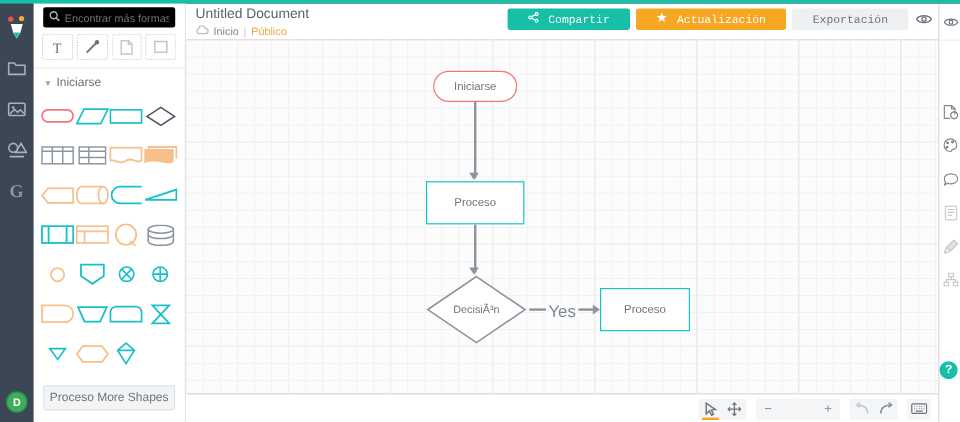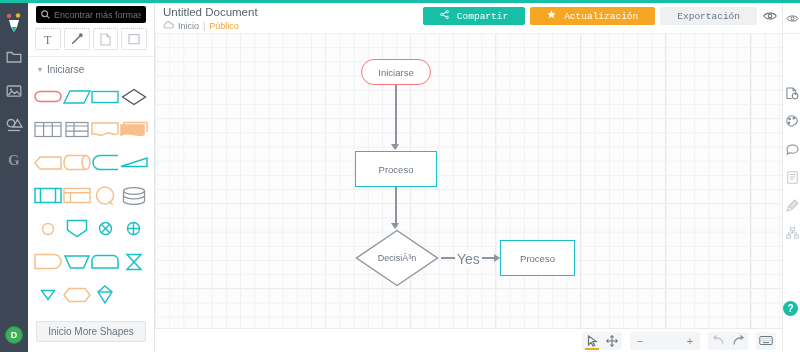--- a/index.html
+++ b/index.html
@@ -425,21 +425,21 @@
       <div class="shape-cell">
         <svg width="16" height="19" viewBox="0 0 16 19" fill="none" stroke="#18c0c8" stroke-width="1.4">
             <path d="M8 1 L15 7 L8 18 L1 7 Z"></path>
             <path d="M1 7 L15 7"></path>
           </svg>
       </div>
       <div class="shape-cell"></div>
     </div>
 
     <div class="panel-foot">
-      <button class="browse-btn">Inicio More Shapes</button>
+      <button class="browse-btn">Proceso More Shapes</button>
     </div>
   </div>
 
   <div class="main">
 
     <div class="doc-header">
       <div class="doc-title">Untitled Document</div>
       <div class="crumb">
         <span>
           <svg width="11" height="8" viewBox="0 0 11 8" fill="none" stroke="#b6c0c8" stroke-width="1.1">

